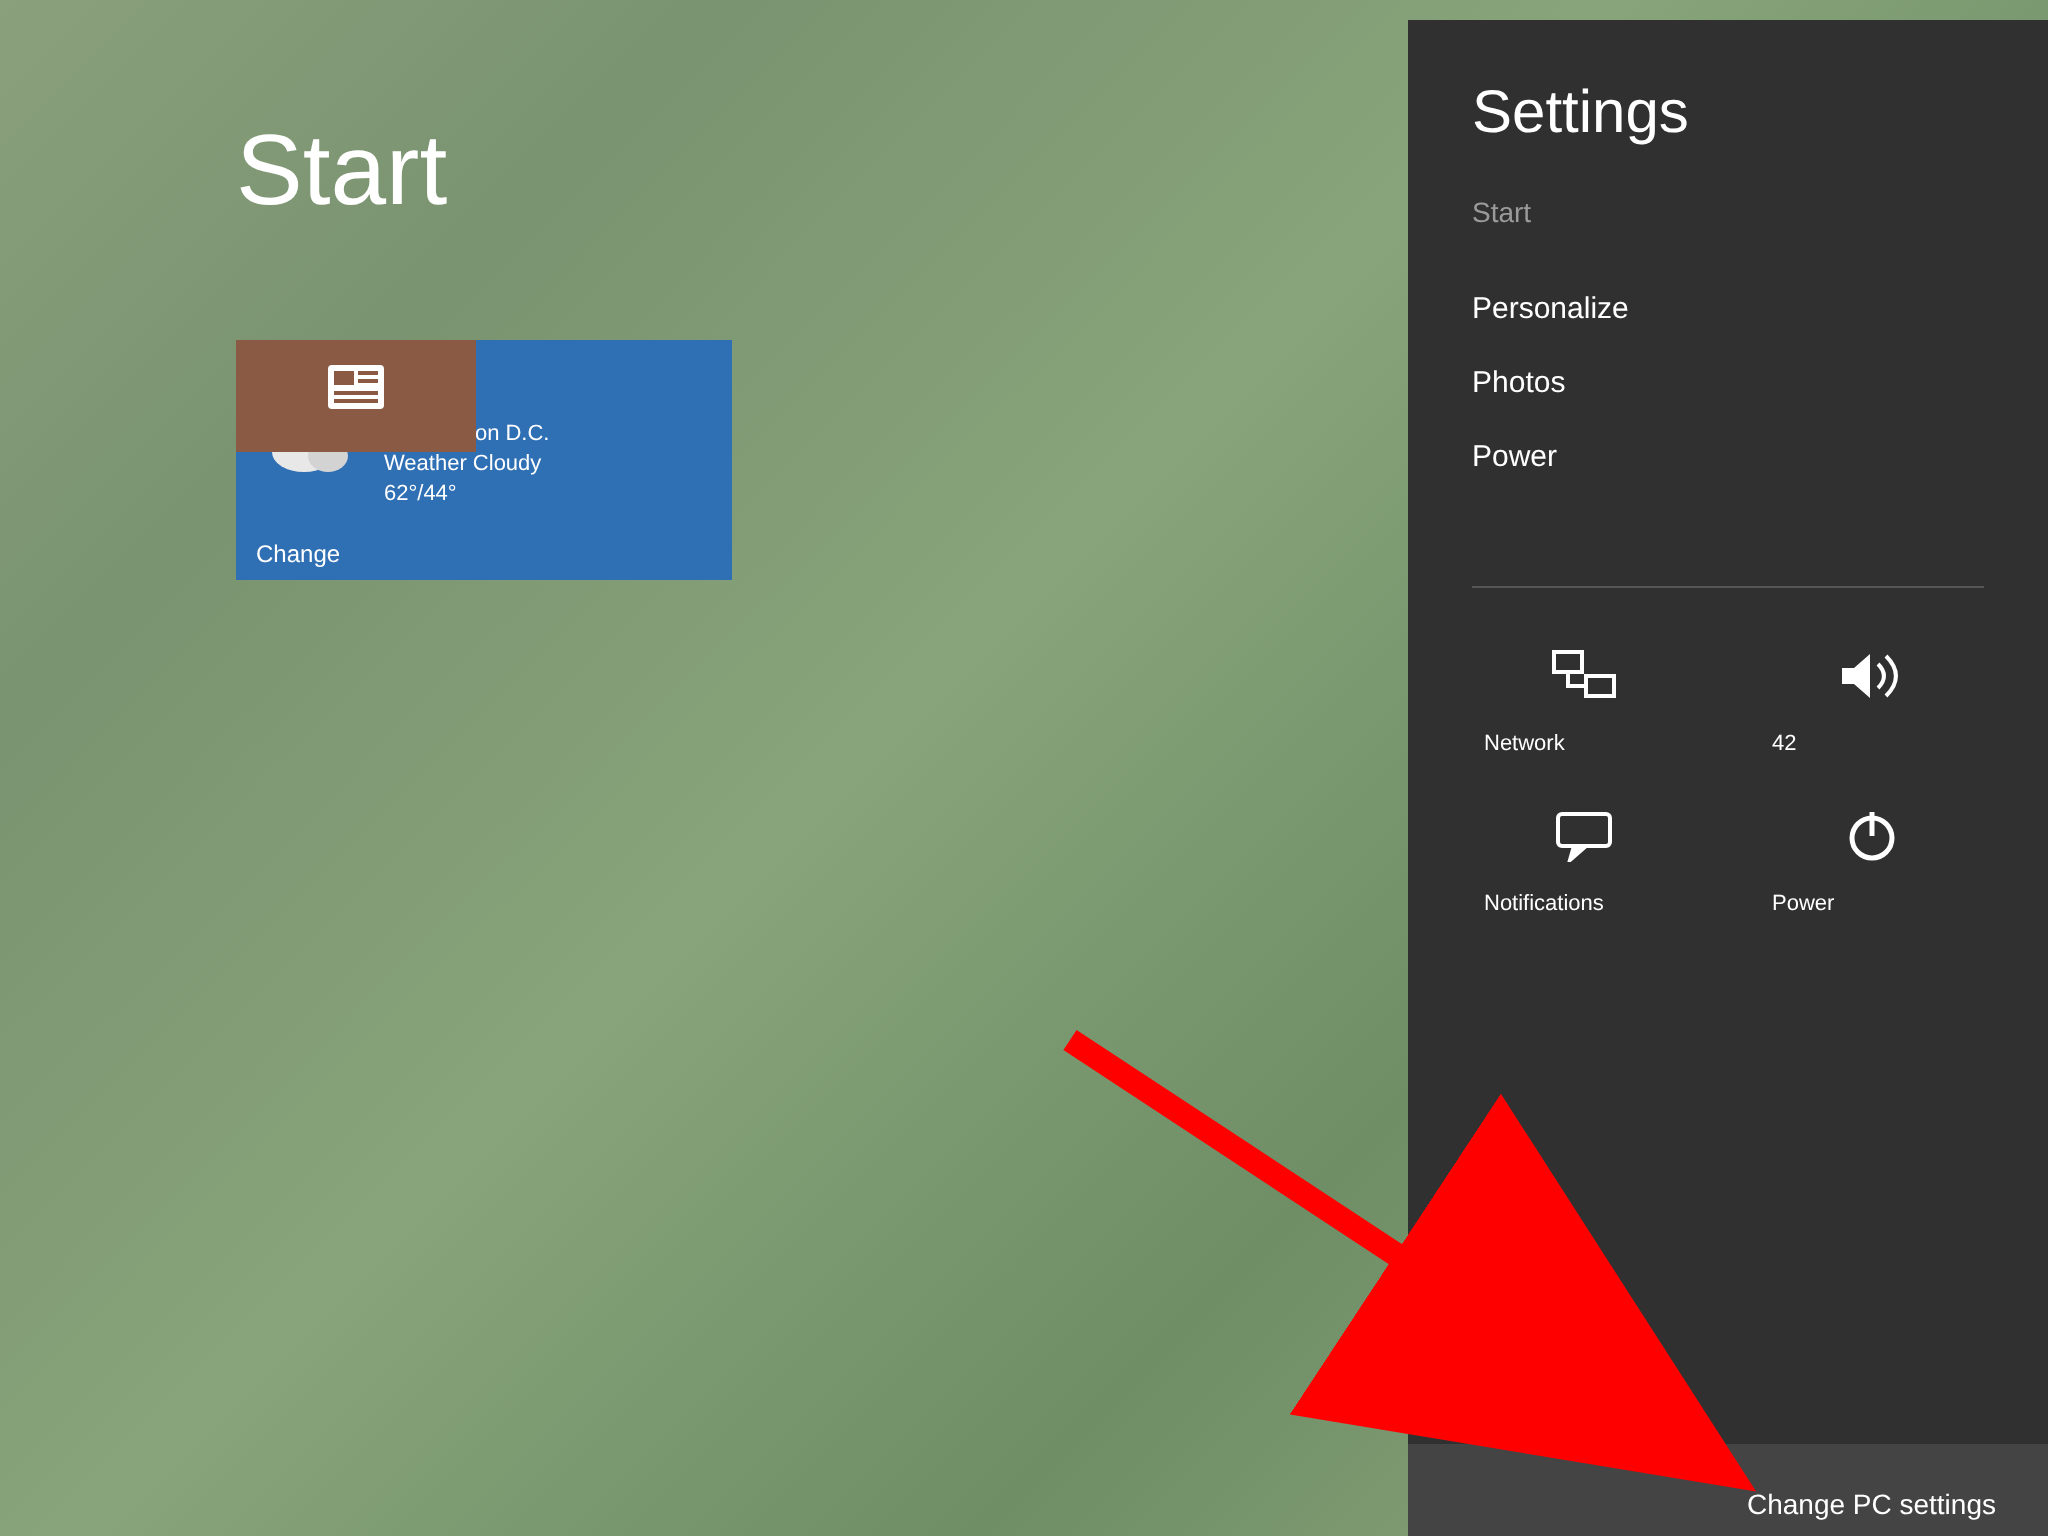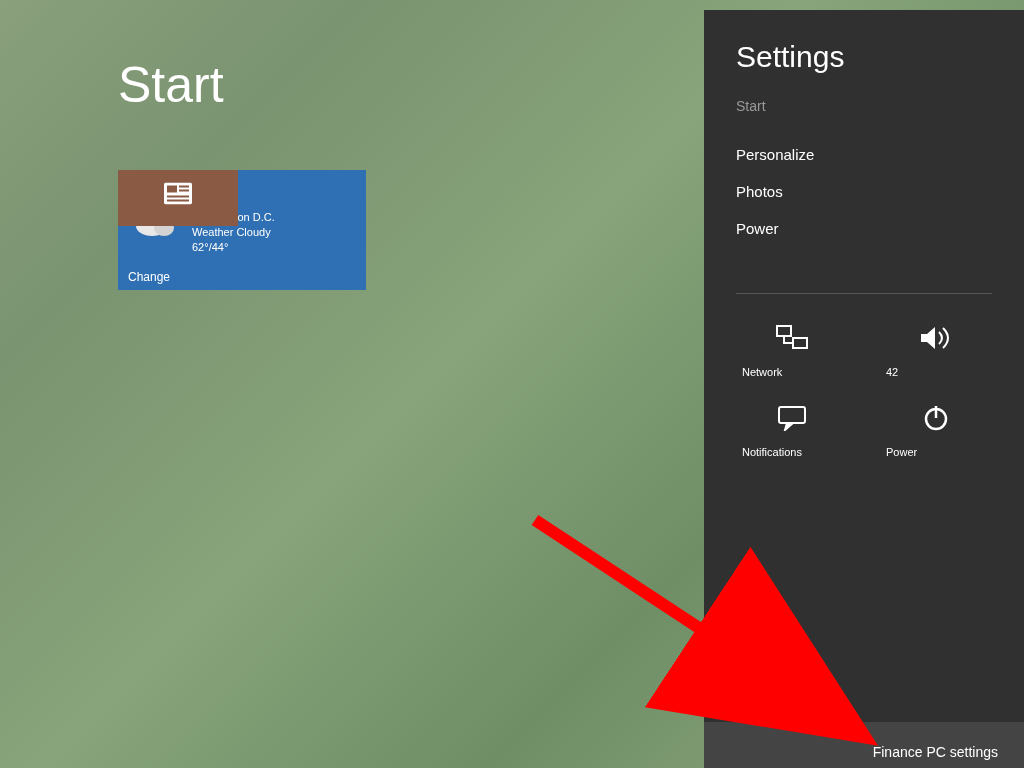--- a/index.html
+++ b/index.html
@@ -378,21 +378,21 @@
           <svg width="28" height="28" viewBox="0 0 28 28" fill="none" stroke="#fff" stroke-width="2.5">
               <circle cx="14" cy="15" r="10"></circle>
               <line x1="14" y1="2" x2="14" y2="14"></line>
             </svg>
         </div>
         <div>Power</div>
       </div>
     </div>
 
     <div class="charm-footer-band"></div>
-    <div class="change-pc">Finance PC settings</div>
+    <div class="change-pc">Change PC settings</div>
   </div>
 
   <svg class="arrow" width="1024" height="768">
     <defs>
       <marker id="ah" markerWidth="18" markerHeight="16" refX="15" refY="8" orient="auto">
         <polygon points="0,0 18,8 0,16" fill="#ff0000"></polygon>
       </marker>
     </defs>
     <line x1="535" y1="520" x2="848" y2="726" stroke="#ff0000" stroke-width="12" marker-end="url(#ah)"></line>
   </svg>

